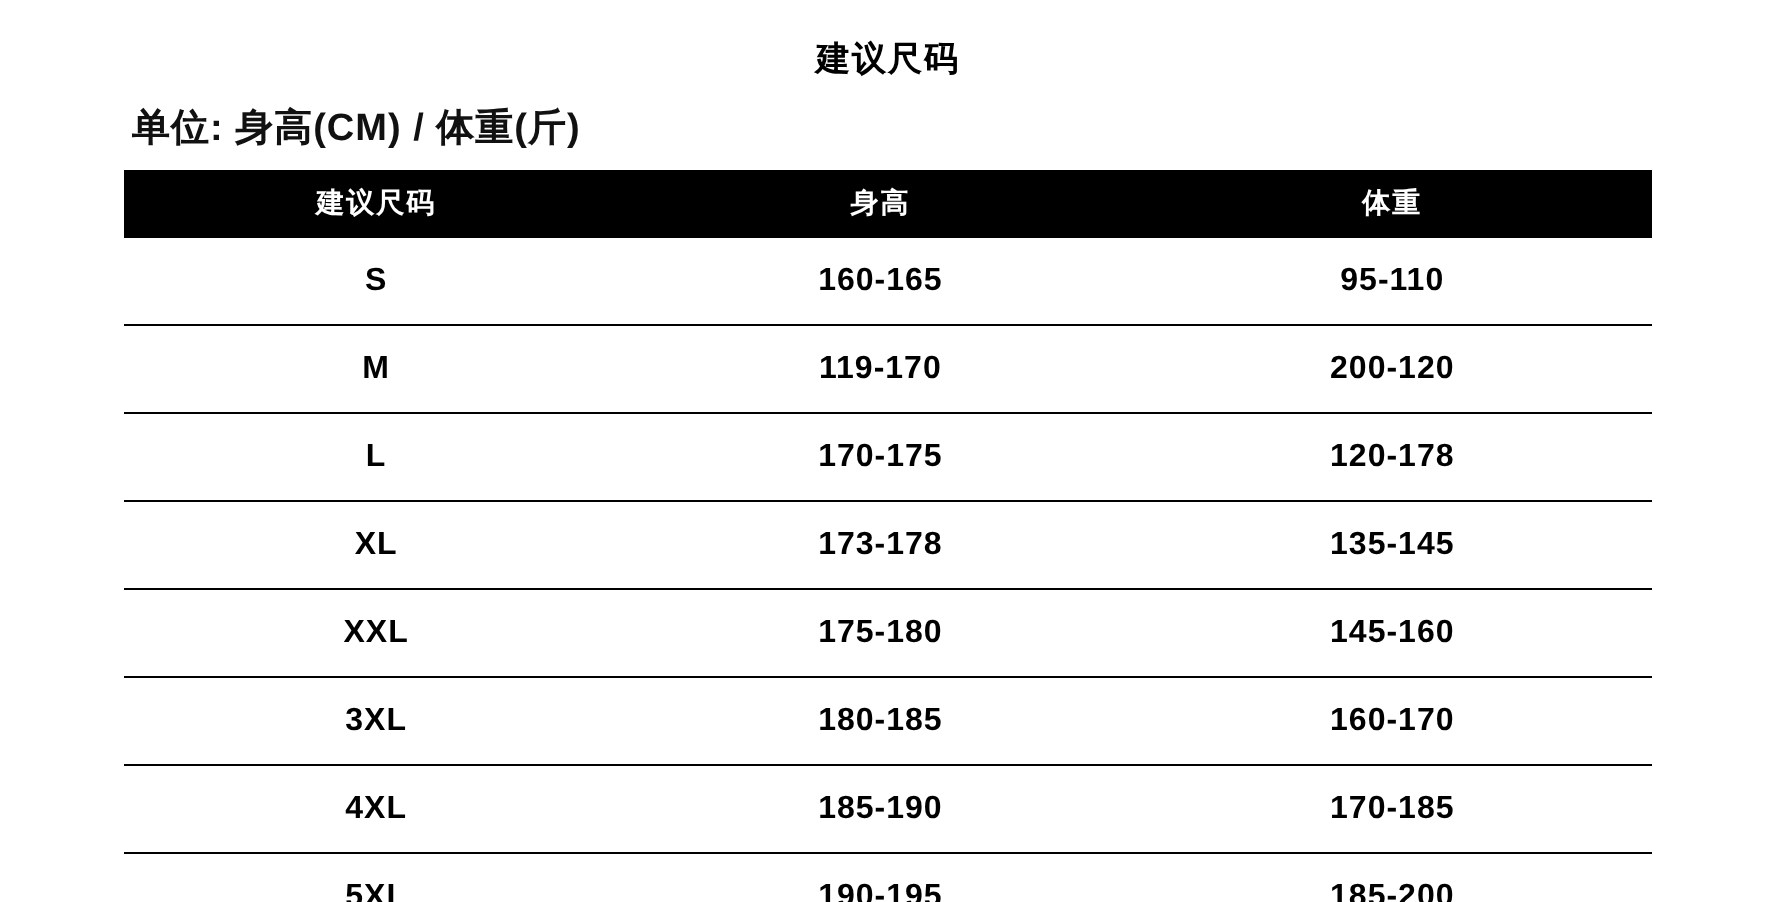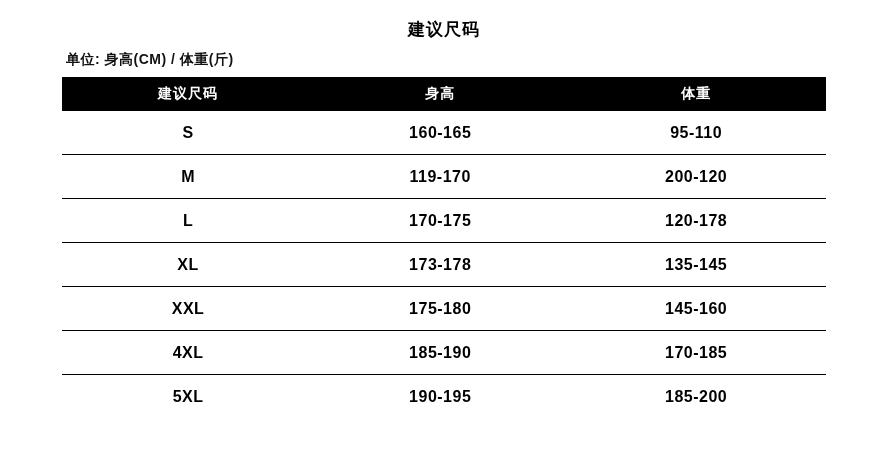--- a/index.html
+++ b/index.html
@@ -22,21 +22,21 @@
   }
   .title {
     text-align: center;
     font-size: 17px;
     font-weight: bold;
     letter-spacing: 1px;
     padding-top: 18px;
     color: #000;
   }
   .unit-note {
-    font-size: 14px;
+    font-size: 19px;
     font-weight: bold;
     color: #111;
     margin-top: 10px;
     margin-left: 66px;
     letter-spacing: 0.5px;
   }
   .table-wrap {
     margin: 8px 62px 0 62px;
   }
   table.size-table {
@@ -110,20 +110,25 @@
           <td class="cell-size">XL</td>
           <td>173-178</td>
           <td>135-145</td>
         </tr>
         <tr>
           <td class="cell-size">XXL</td>
           <td>175-180</td>
           <td>145-160</td>
         </tr>
         <tr>
+          <td class="cell-size">3XL</td>
+          <td>180-185</td>
+          <td>160-170</td>
+        </tr>
+        <tr>
           <td class="cell-size">4XL</td>
           <td>185-190</td>
           <td>170-185</td>
         </tr>
         <tr>
           <td class="cell-size">5XL</td>
           <td>190-195</td>
           <td>185-200</td>
         </tr>
       </tbody>

